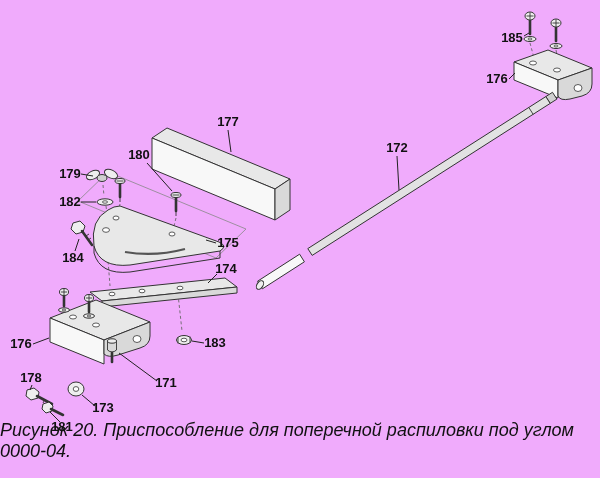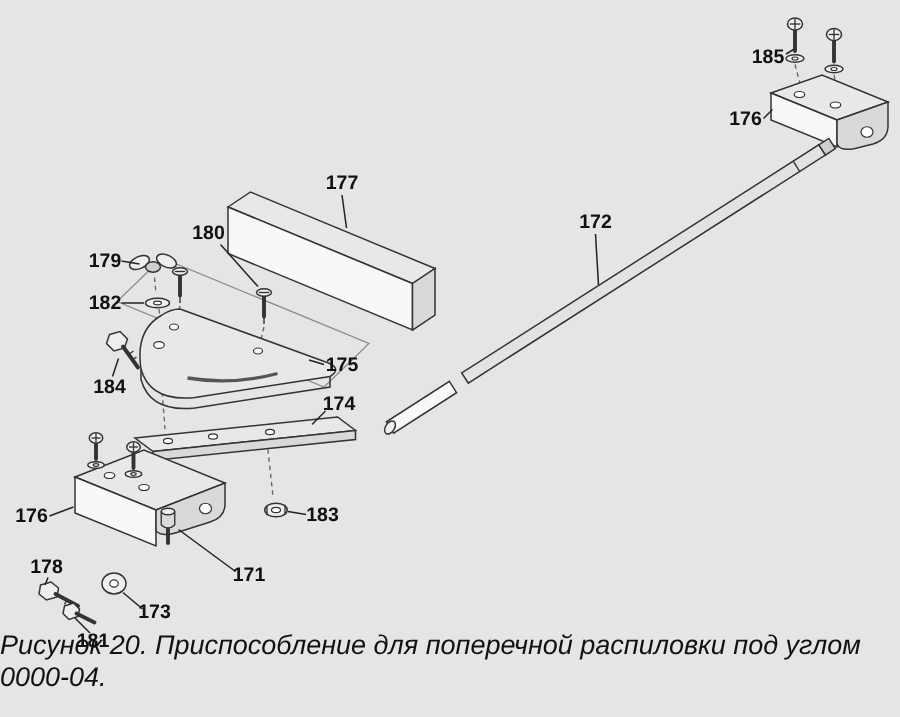--- a/index.html
+++ b/index.html
@@ -1,17 +1,17 @@
 <!DOCTYPE html>
 <html><head>
 <meta charset="utf-8">
 <style>
   html,body { margin:0; padding:0; background:#fff; }
   .stage {
-    position:relative; width:600px; height:478px; background:#e5e5e5;
+    position:relative; width:600px; height:478px; background:#f0abfc;
     font-family:"Liberation Sans", sans-serif; overflow:hidden;
   }
   svg { position:absolute; left:0; top:0; }
 
   .face      { fill:#eeeeee; stroke:#333; stroke-width:1; }
   .face-top  { fill:#e8e8e8; stroke:#333; stroke-width:1; }
   .face-front{ fill:#f8f8f8; stroke:#333; stroke-width:1; }
   .face-side { fill:#d9d9d9; stroke:#333; stroke-width:1; }
   .face-mid  { fill:#cfcfcf; stroke:#333; stroke-width:1; }
   .face-rod  { fill:#e2e2e2; stroke:#333; stroke-width:1; }

